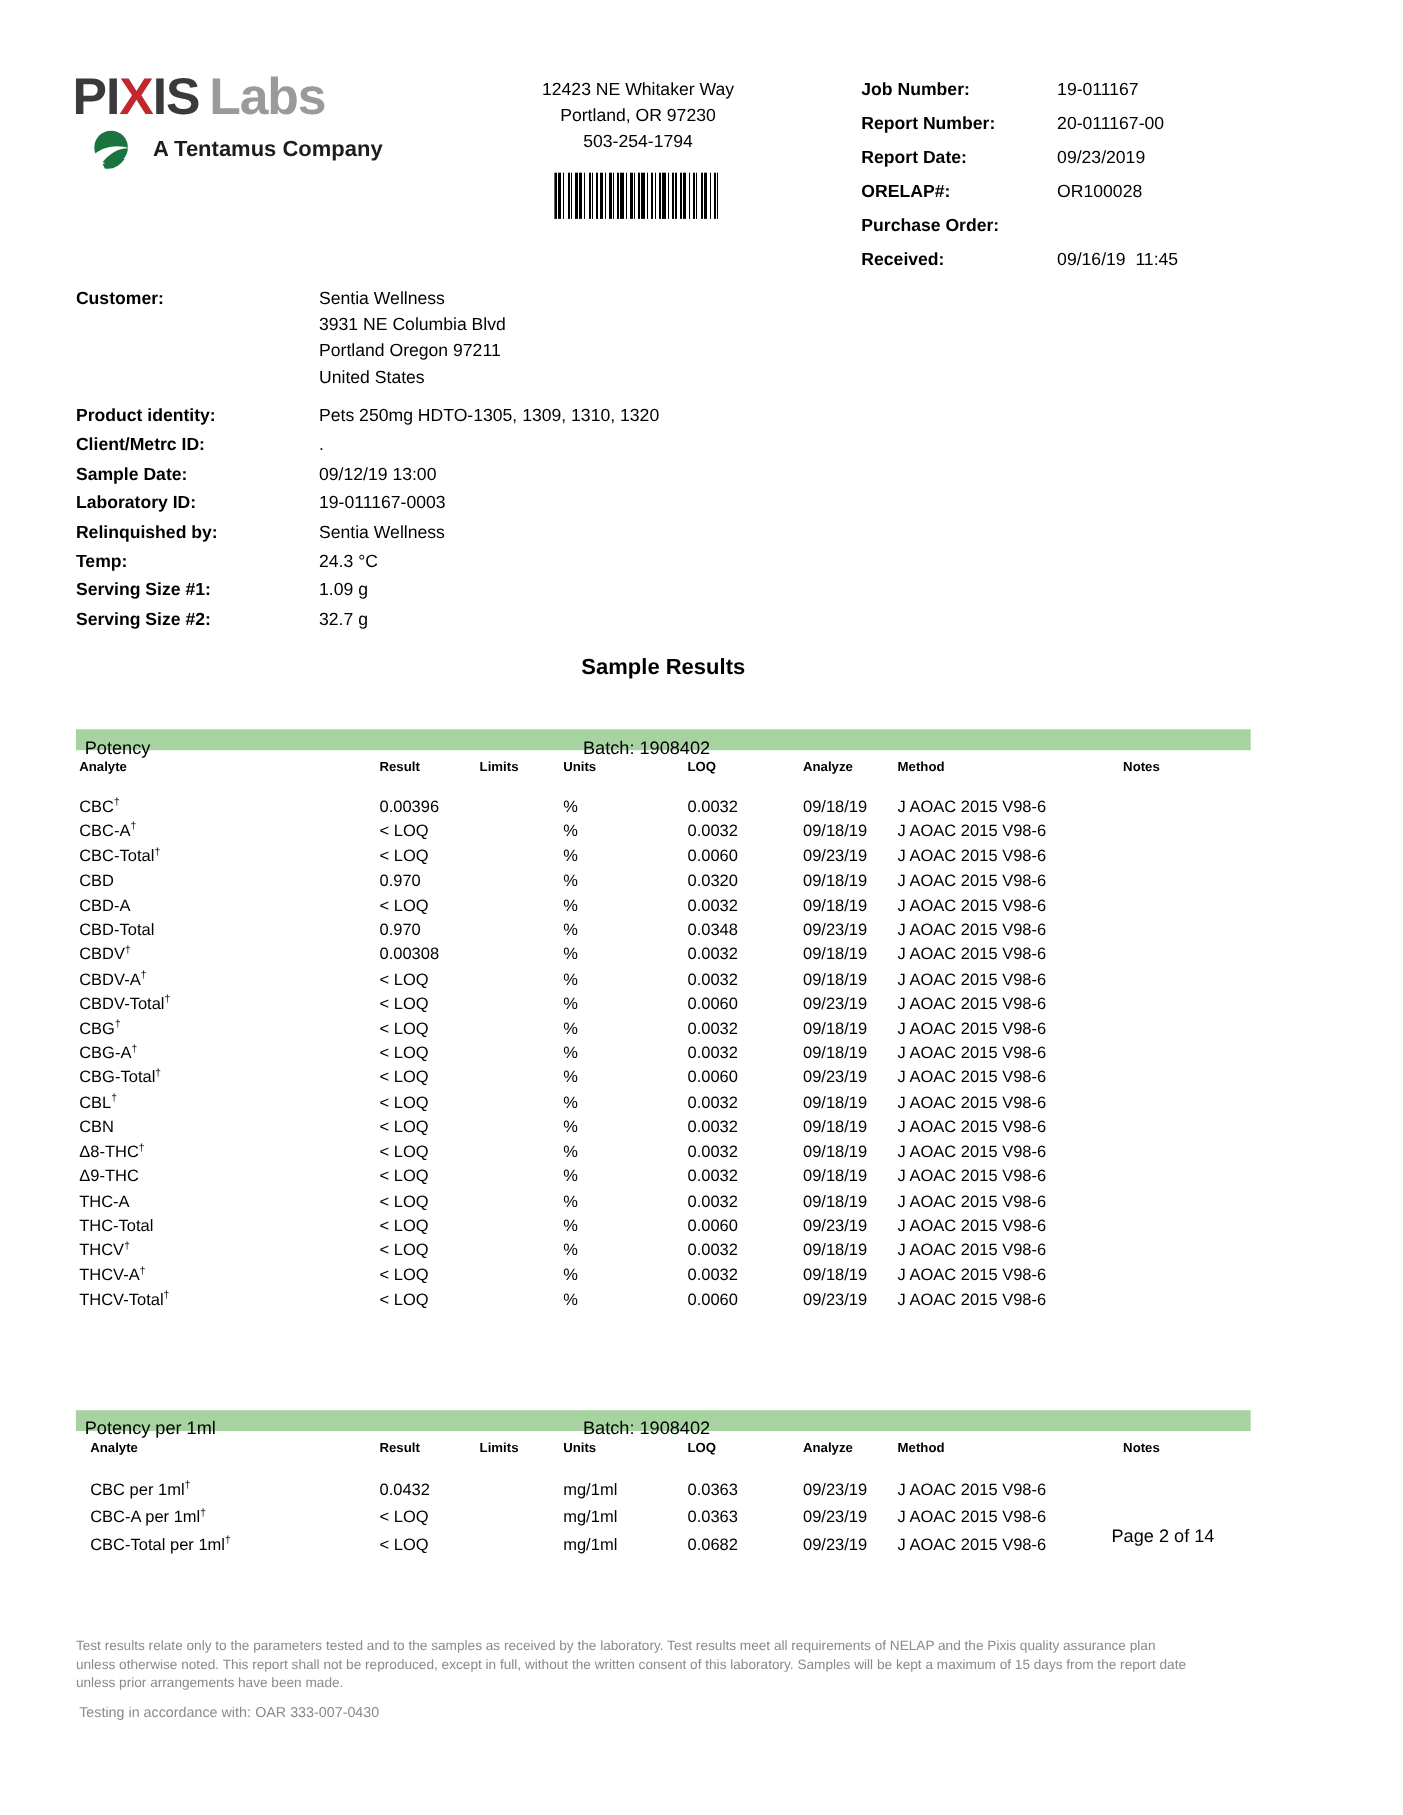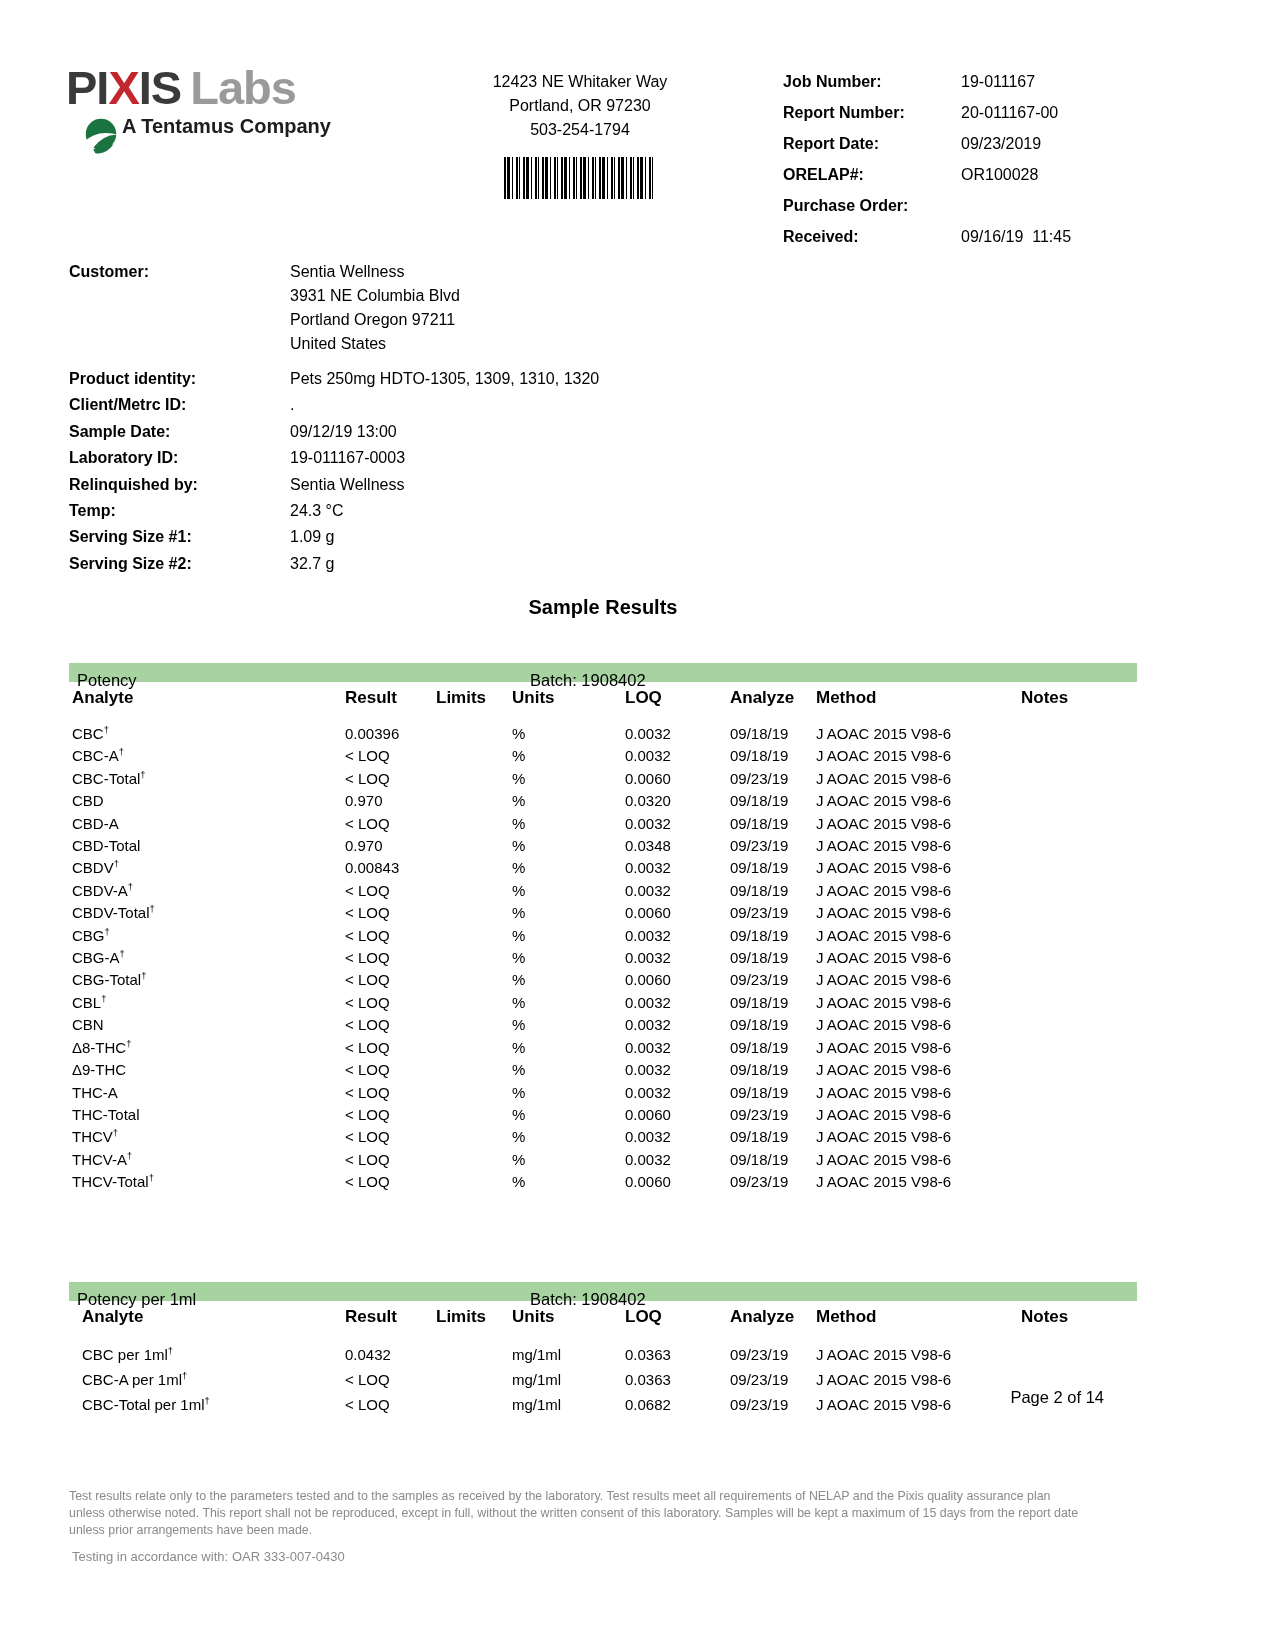--- a/index.html
+++ b/index.html
@@ -5,21 +5,21 @@
   html,body{margin:0;padding:0;background:#fff;}
   body{font-family:"Liberation Sans","DejaVu Sans",sans-serif;color:#000;}
   .page{position:relative;width:1275px;height:1650px;background:#fff;overflow:hidden;}
 
   
   .logo-block{position:absolute;left:66px;top:64px;}
   .logo-text{font-size:47px;font-weight:700;letter-spacing:-1px;line-height:1;white-space:nowrap;}
   .lg-dark{color:#3a3a3a;}
   .lg-red{color:var(--accent-red,#c2272e);}
   .lg-gray{color:#9a9a9a;margin-left:9px;}
-  .tagline{display:flex;gap:0;margin-top:4px;margin-left:14px;}
+  .tagline{display:flex;align-items:center;gap:17px;margin-top:4px;margin-left:14px;}
   .tagline-text{font-size:20px;font-weight:700;color:#1d1d1d;}
   .leaf{width:42px;height:42px;flex:none;}
 
   .address-block{position:absolute;left:440px;top:70px;width:280px;text-align:center;font-size:16px;line-height:24px;}
   .barcode{width:152px;height:42px;margin:15px auto 0;
     background:repeating-linear-gradient(90deg,#000 0 2px,#fff 2px 3px,#000 3px 6px,#fff 6px 8px,#000 8px 9px,#fff 9px 12px,#000 12px 14px,#fff 14px 15px,#000 15px 16px,#fff 16px 19px);}
 
   .job-block{position:absolute;left:783px;top:70px;width:365px;font-size:16px;}
   .job-row{display:flex;margin-bottom:8px;line-height:23px;gap:12px;}
   .job-label{font-weight:700;width:166px;flex:none;}
@@ -33,21 +33,21 @@
 
   
   .section-title{position:absolute;top:596px;left:69px;width:1068px;text-align:center;font-size:20px;font-weight:700;}
 
   .table-block{position:absolute;left:69px;width:1068px;font-size:15px;}
   #table1{top:663px;}
   #table2{top:1282px;}
   .banner{height:19px;background:var(--banner-green,#a7d3a1);position:relative;font-size:16.5px;line-height:35px;}
   .banner-title{margin-left:8px;}
   .banner-batch{position:absolute;left:461px;top:0;}
-  .thead{display:flex;font-weight:700;margin-top:5px;font-size:17px;line-height:21px;}
+  .thead{display:flex;font-weight:700;margin-top:5px;font-size:12px;line-height:21px;}
   .tbody{margin-top:15px;}
   .trow{display:flex;line-height:22.4px;}
   #table2 .trow{line-height:25px;}
   #table2 .c-analyte{padding-left:13px;}
   .c{flex:none;box-sizing:border-box;padding-left:4px;overflow:hidden;white-space:nowrap;}
   .c-analyte{width:272px;padding-left:3px;}
   .c-result{width:91px;}
   .c-limits{width:76px;}
   .c-units{width:113px;}
   .c-loq{width:105px;}
@@ -263,21 +263,21 @@
           <span class="c c-limits"></span>
           <span class="c c-units">%</span>
           <span class="c c-loq">0.0348</span>
           <span class="c c-analyze">09/23/19</span>
           <span class="c c-method">J AOAC 2015 V98-6</span>
           <span class="c c-notes"></span>
         </div>
 
         <div class="trow">
           <span class="c c-analyte">CBDV<sup>†</sup></span>
-          <span class="c c-result">0.00843</span>
+          <span class="c c-result">0.00308</span>
           <span class="c c-limits"></span>
           <span class="c c-units">%</span>
           <span class="c c-loq">0.0032</span>
           <span class="c c-analyze">09/18/19</span>
           <span class="c c-method">J AOAC 2015 V98-6</span>
           <span class="c c-notes"></span>
         </div>
 
         <div class="trow">
           <span class="c c-analyte">CBDV-A<sup>†</sup></span>

